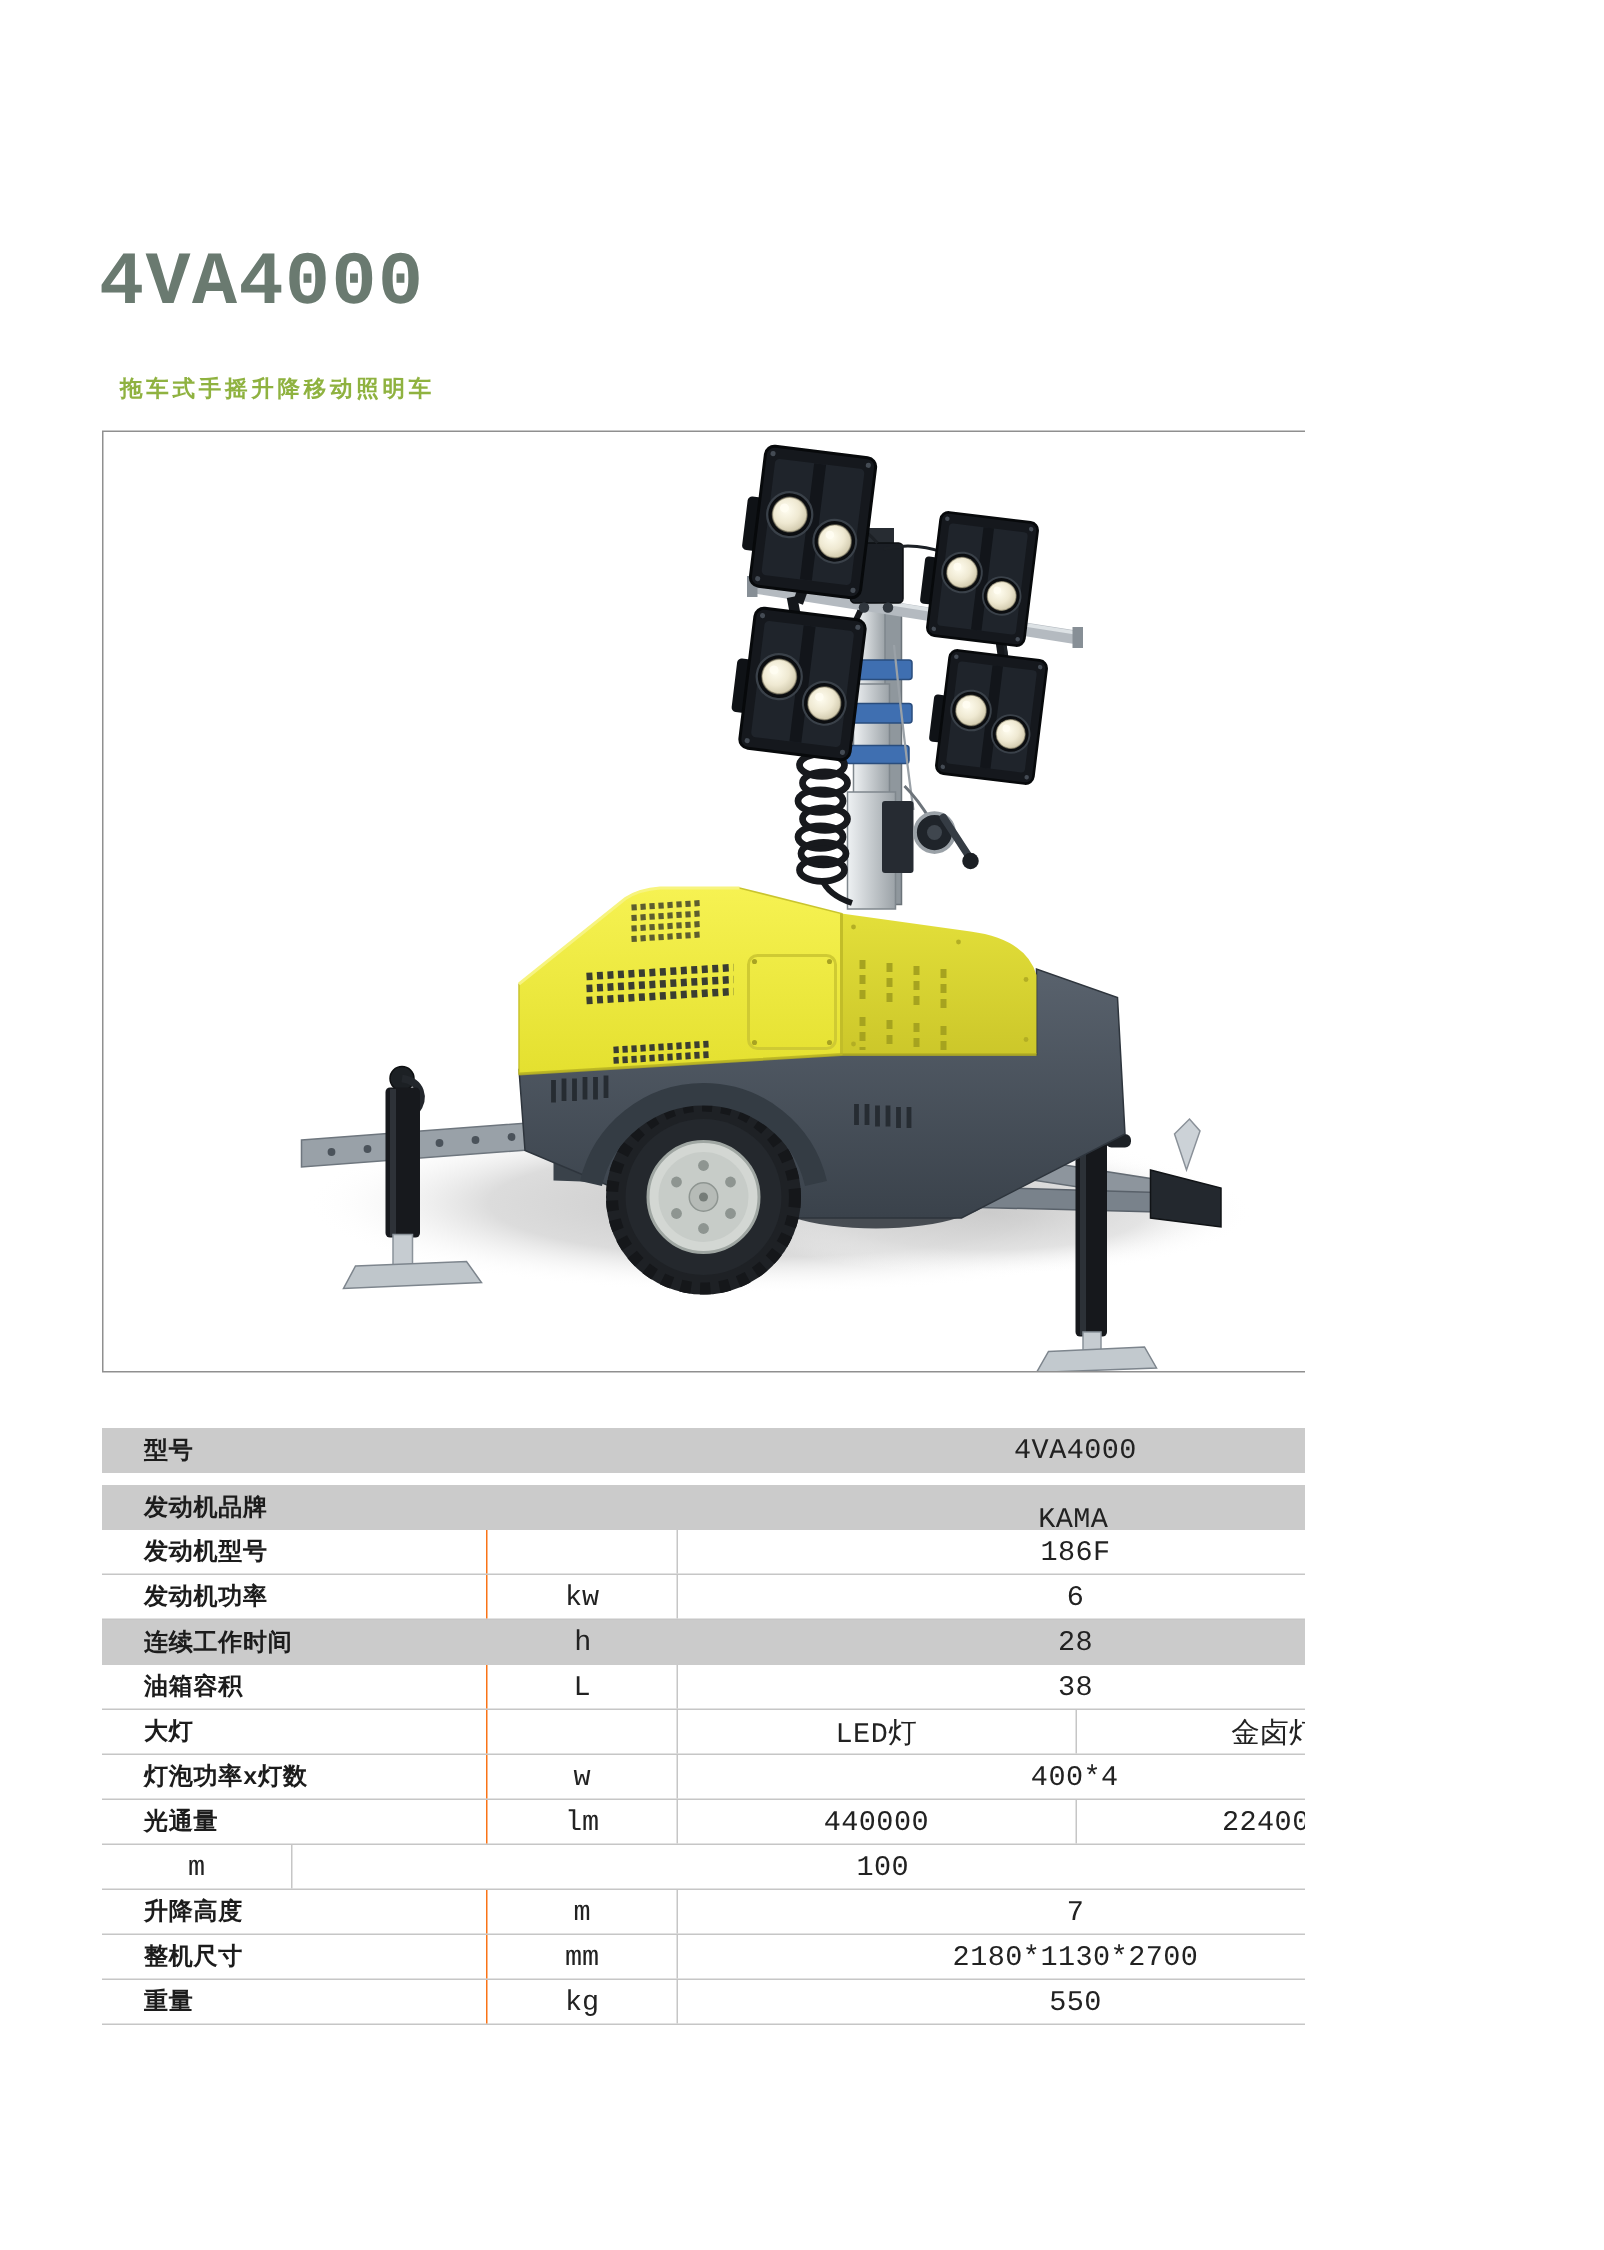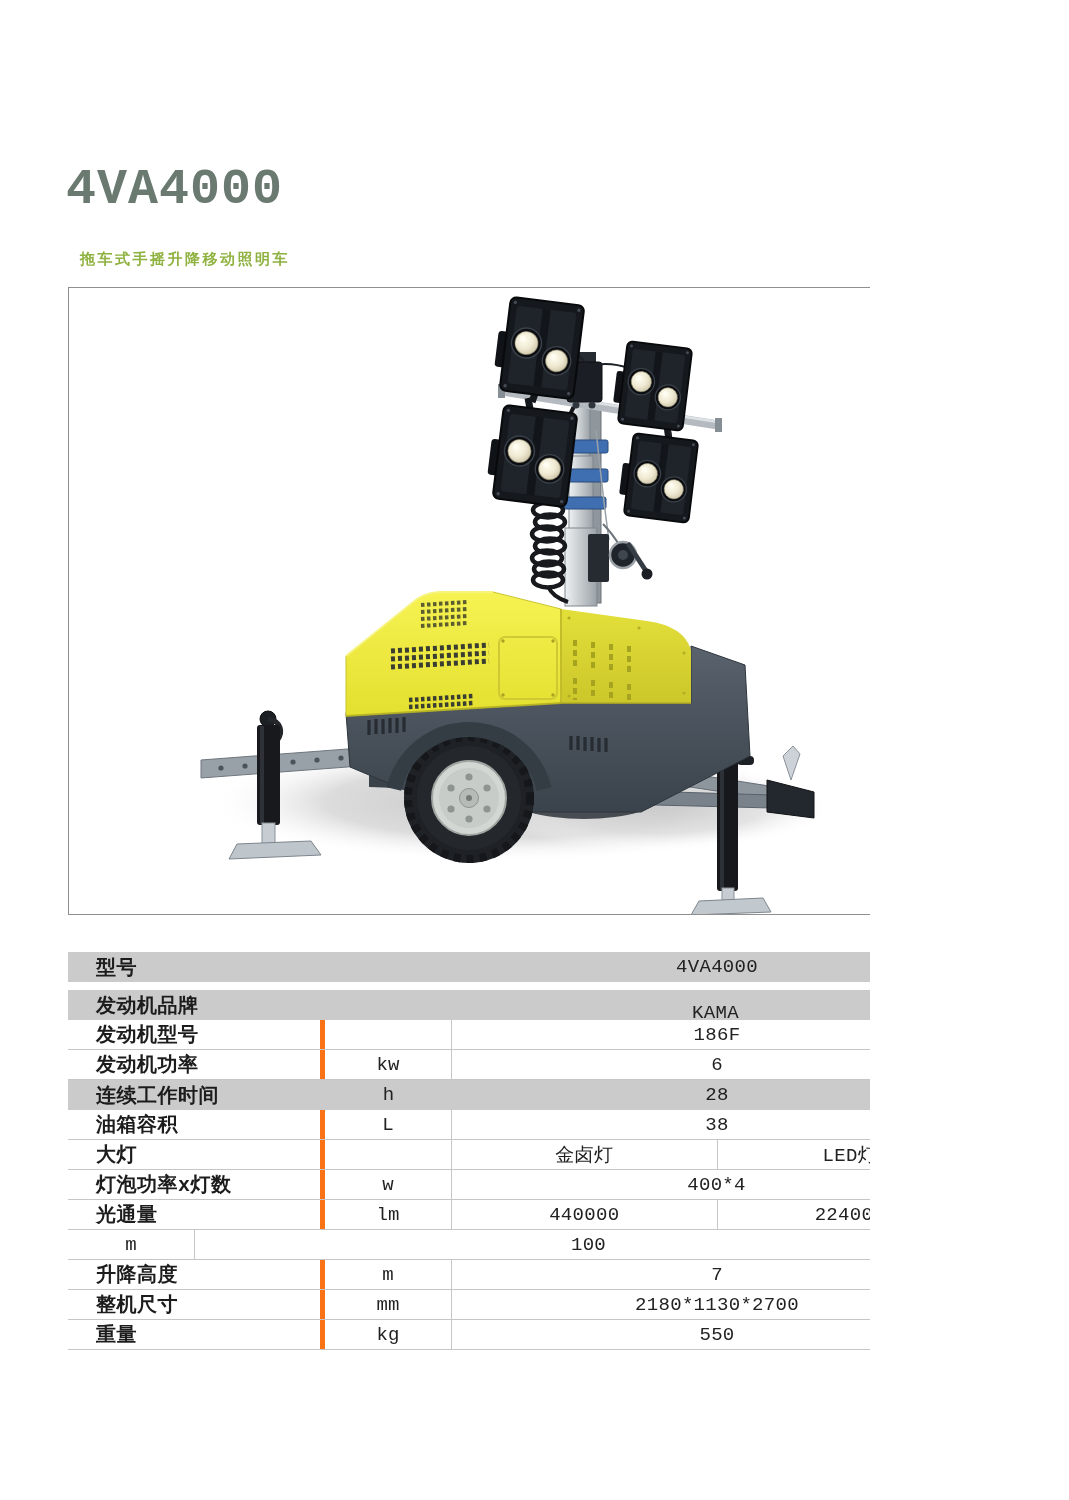--- a/index.html
+++ b/index.html
@@ -25,27 +25,27 @@
   .spec-table{
     position:absolute; left:68px; top:952px; width:914px;
     font-size:19px; color:#222222;
   }
   .s-row{display:flex; align-items:stretch; height:29px; border-bottom:1px solid #c6c6c6; background:#fff;}
   .s-row.shaded{height:30px; border-bottom:none; background:var(--shade,#cbcbcb);}
   .s-gap{height:8px; background:#fff;}
   .s-label{
     width:257px; box-sizing:border-box; padding-left:28px;
     display:flex; align-items:center;
-    font-size:20px; font-weight:600; color:#1c1c1c; letter-spacing:.5px;
+    font-size:16px; font-weight:600; color:#1c1c1c; letter-spacing:.5px;
     white-space:nowrap;
   }
   .s-unit{width:127px; box-sizing:border-box; display:flex; align-items:center; justify-content:center;}
   .s-values{flex:1; display:flex;}
   .s-value{flex:1; display:flex; align-items:center; justify-content:center; box-sizing:border-box; letter-spacing:.3px;}
-  .s-row:not(.shaded) .s-label{border-right:5px solid #f97316;}
+  .s-row:not(.shaded) .s-label{border-right:1px solid #f97316;}
   .s-row:not(.shaded) .s-unit{border-right:1px solid #c6c6c6;}
   .s-row:not(.shaded) .s-values.split .s-value:first-child{border-right:1px solid #c6c6c6;}
   .s-row.shaded .s-values.split .s-value:first-child{border-right:3px solid #ffffff;margin-top:16px;}
 </style>
 </head>
 <body>
 
 <div class="page">
 
   <h1 class="title">4VA4000</h1>
@@ -317,22 +317,22 @@
         <div class="s-label">油箱容积</div>
         <div class="s-unit">L</div>
         <div class="s-values">
           <div class="s-value">38</div>
         </div>
       </div>
       <div class="s-row">
         <div class="s-label">大灯</div>
         <div class="s-unit"></div>
         <div class="s-values split">
+          <div class="s-value">LED灯</div>
           <div class="s-value">金卤灯</div>
-          <div class="s-value">LED灯</div>
         </div>
       </div>
       <div class="s-row">
         <div class="s-label">灯泡功率x灯数</div>
         <div class="s-unit">w</div>
         <div class="s-values split">
           <div class="s-value">400*4</div>
         </div>
       </div>
       <div class="s-row">

